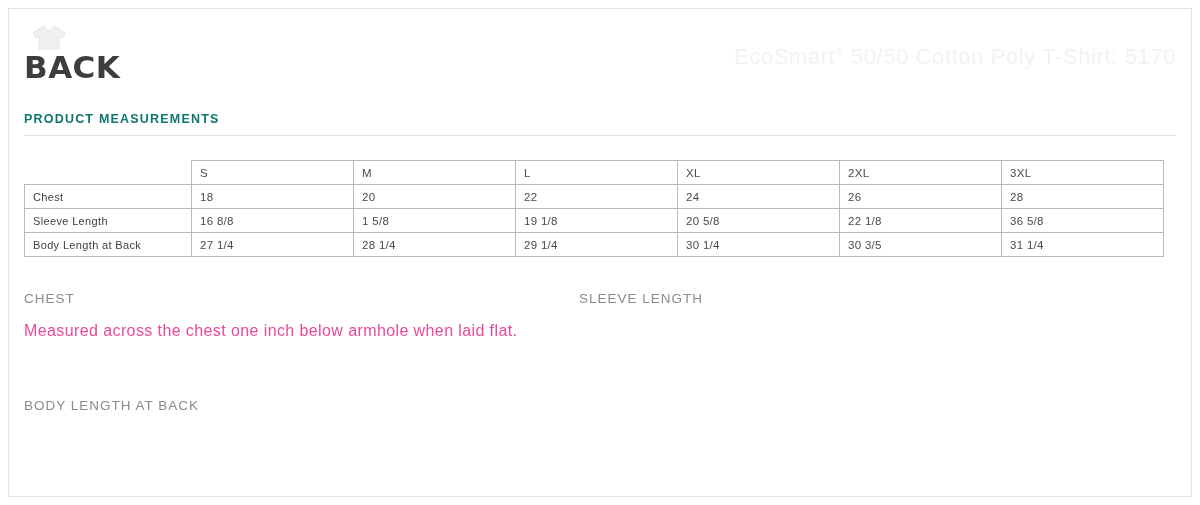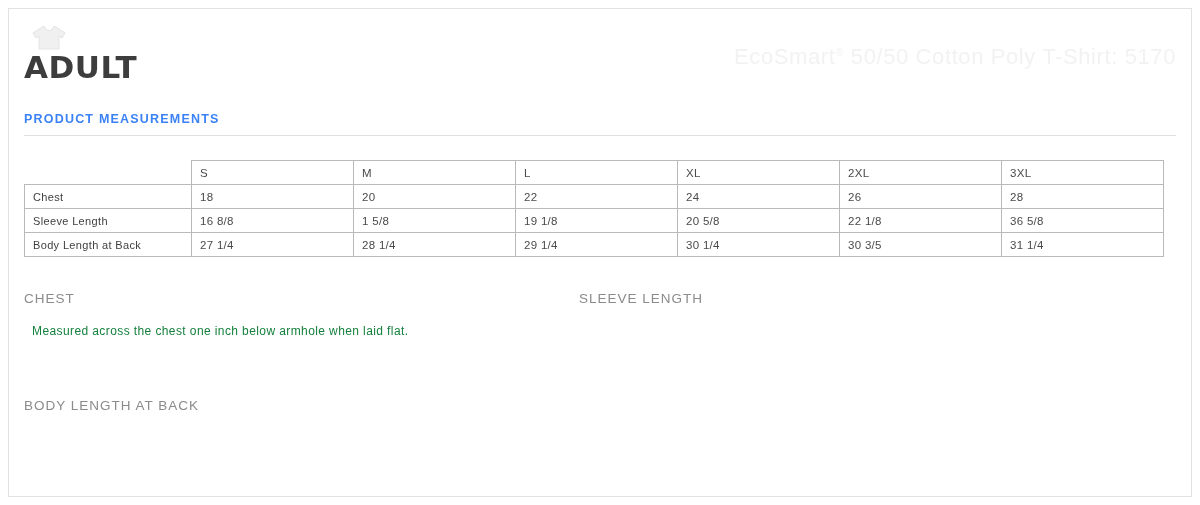--- a/index.html
+++ b/index.html
@@ -79,21 +79,21 @@
     font-size: 11px;
     vertical-align: super;
   }
 
   
   .section-heading {
     margin-top: 12px;
     font-size: 12.5px;
     font-weight: bold;
     letter-spacing: 1.2px;
-    color: #3b82f6;
+    color: #0f766e;
   }
   .rule {
     margin-top: 9px;
     border-top: 1px solid #e0e0e0;
     width: 100%;
   }
 
   
   table.measurements {
     margin-top: 24px;
@@ -139,25 +139,24 @@
     left: 555px;
     width: 540px;
   }
   .note-title {
     font-size: 13.5px;
     letter-spacing: 1px;
     color: #8b8b8b;
     margin-bottom: 12px;
   }
   .note-body {
-    font-size: 12px;
+    font-size: 16px;
     line-height: 26px;
     letter-spacing: 0.4px;
-    color: #15803d;
-    margin-left: 8px;
+    color: #ec4899;
   }
   .notes-row2 {
     position: absolute;
     top: 107px;
     left: 0;
     width: 540px;
   }
 </style>
 </head>
 <body>
@@ -165,21 +164,21 @@
 <div class="page">
   <div class="page-border"></div>
 
   <div class="content">
 
     <div class="header">
       <div class="logo-wrap">
         <svg class="logo-mark" viewBox="0 0 34 26">
           <path d="M12 2 L7 5 L1 9 L4 14 L7 12 L7 25 L27 25 L27 12 L30 14 L33 9 L27 5 L22 2 C21 5 19 6.5 17 6.5 C15 6.5 13 5 12 2 Z" fill="#f0f0f0" stroke="#e4e4e4" stroke-width="1"></path>
         </svg>
-        <div class="brand-title">ADULT</div>
+        <div class="brand-title">BACK</div>
       </div>
 
       <div class="doc-title">
         <span>EcoSmart</span><span class="sup">®</span><span> 50/50 Cotton Poly T-Shirt: 5170</span>
       </div>
     </div>
 
     <div class="section-heading">PRODUCT MEASUREMENTS</div>
     <div class="rule"></div>
 

